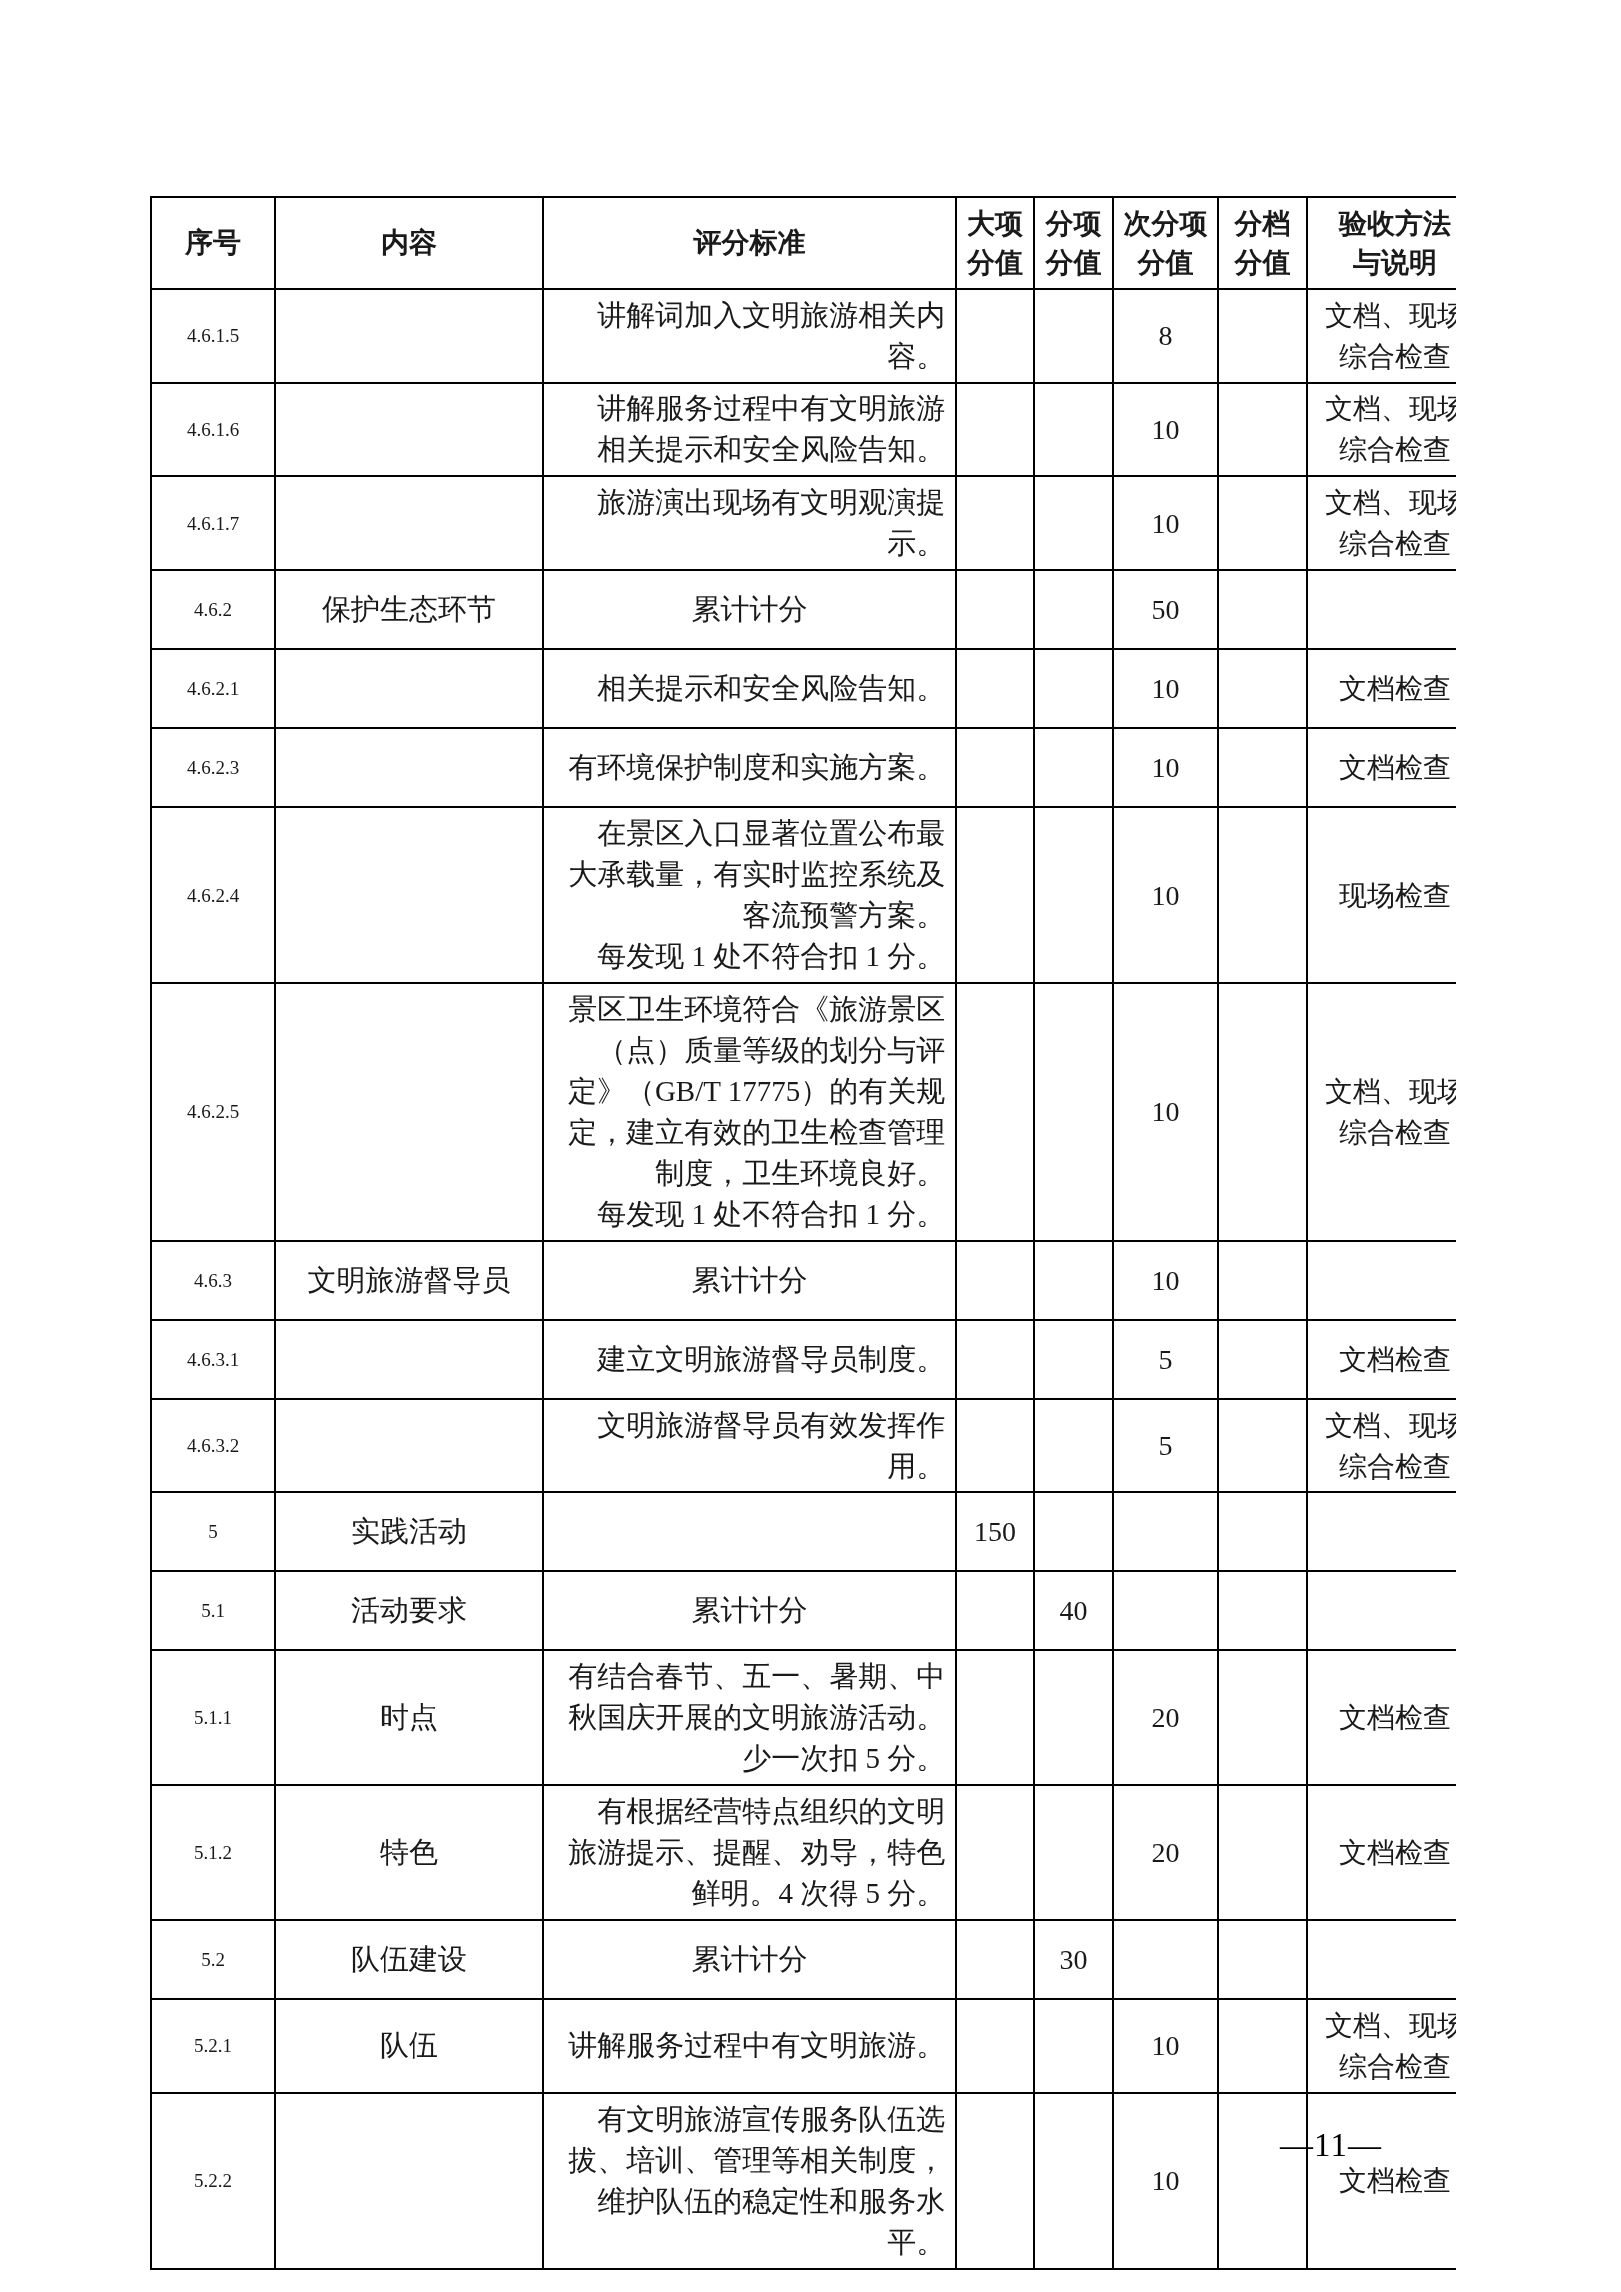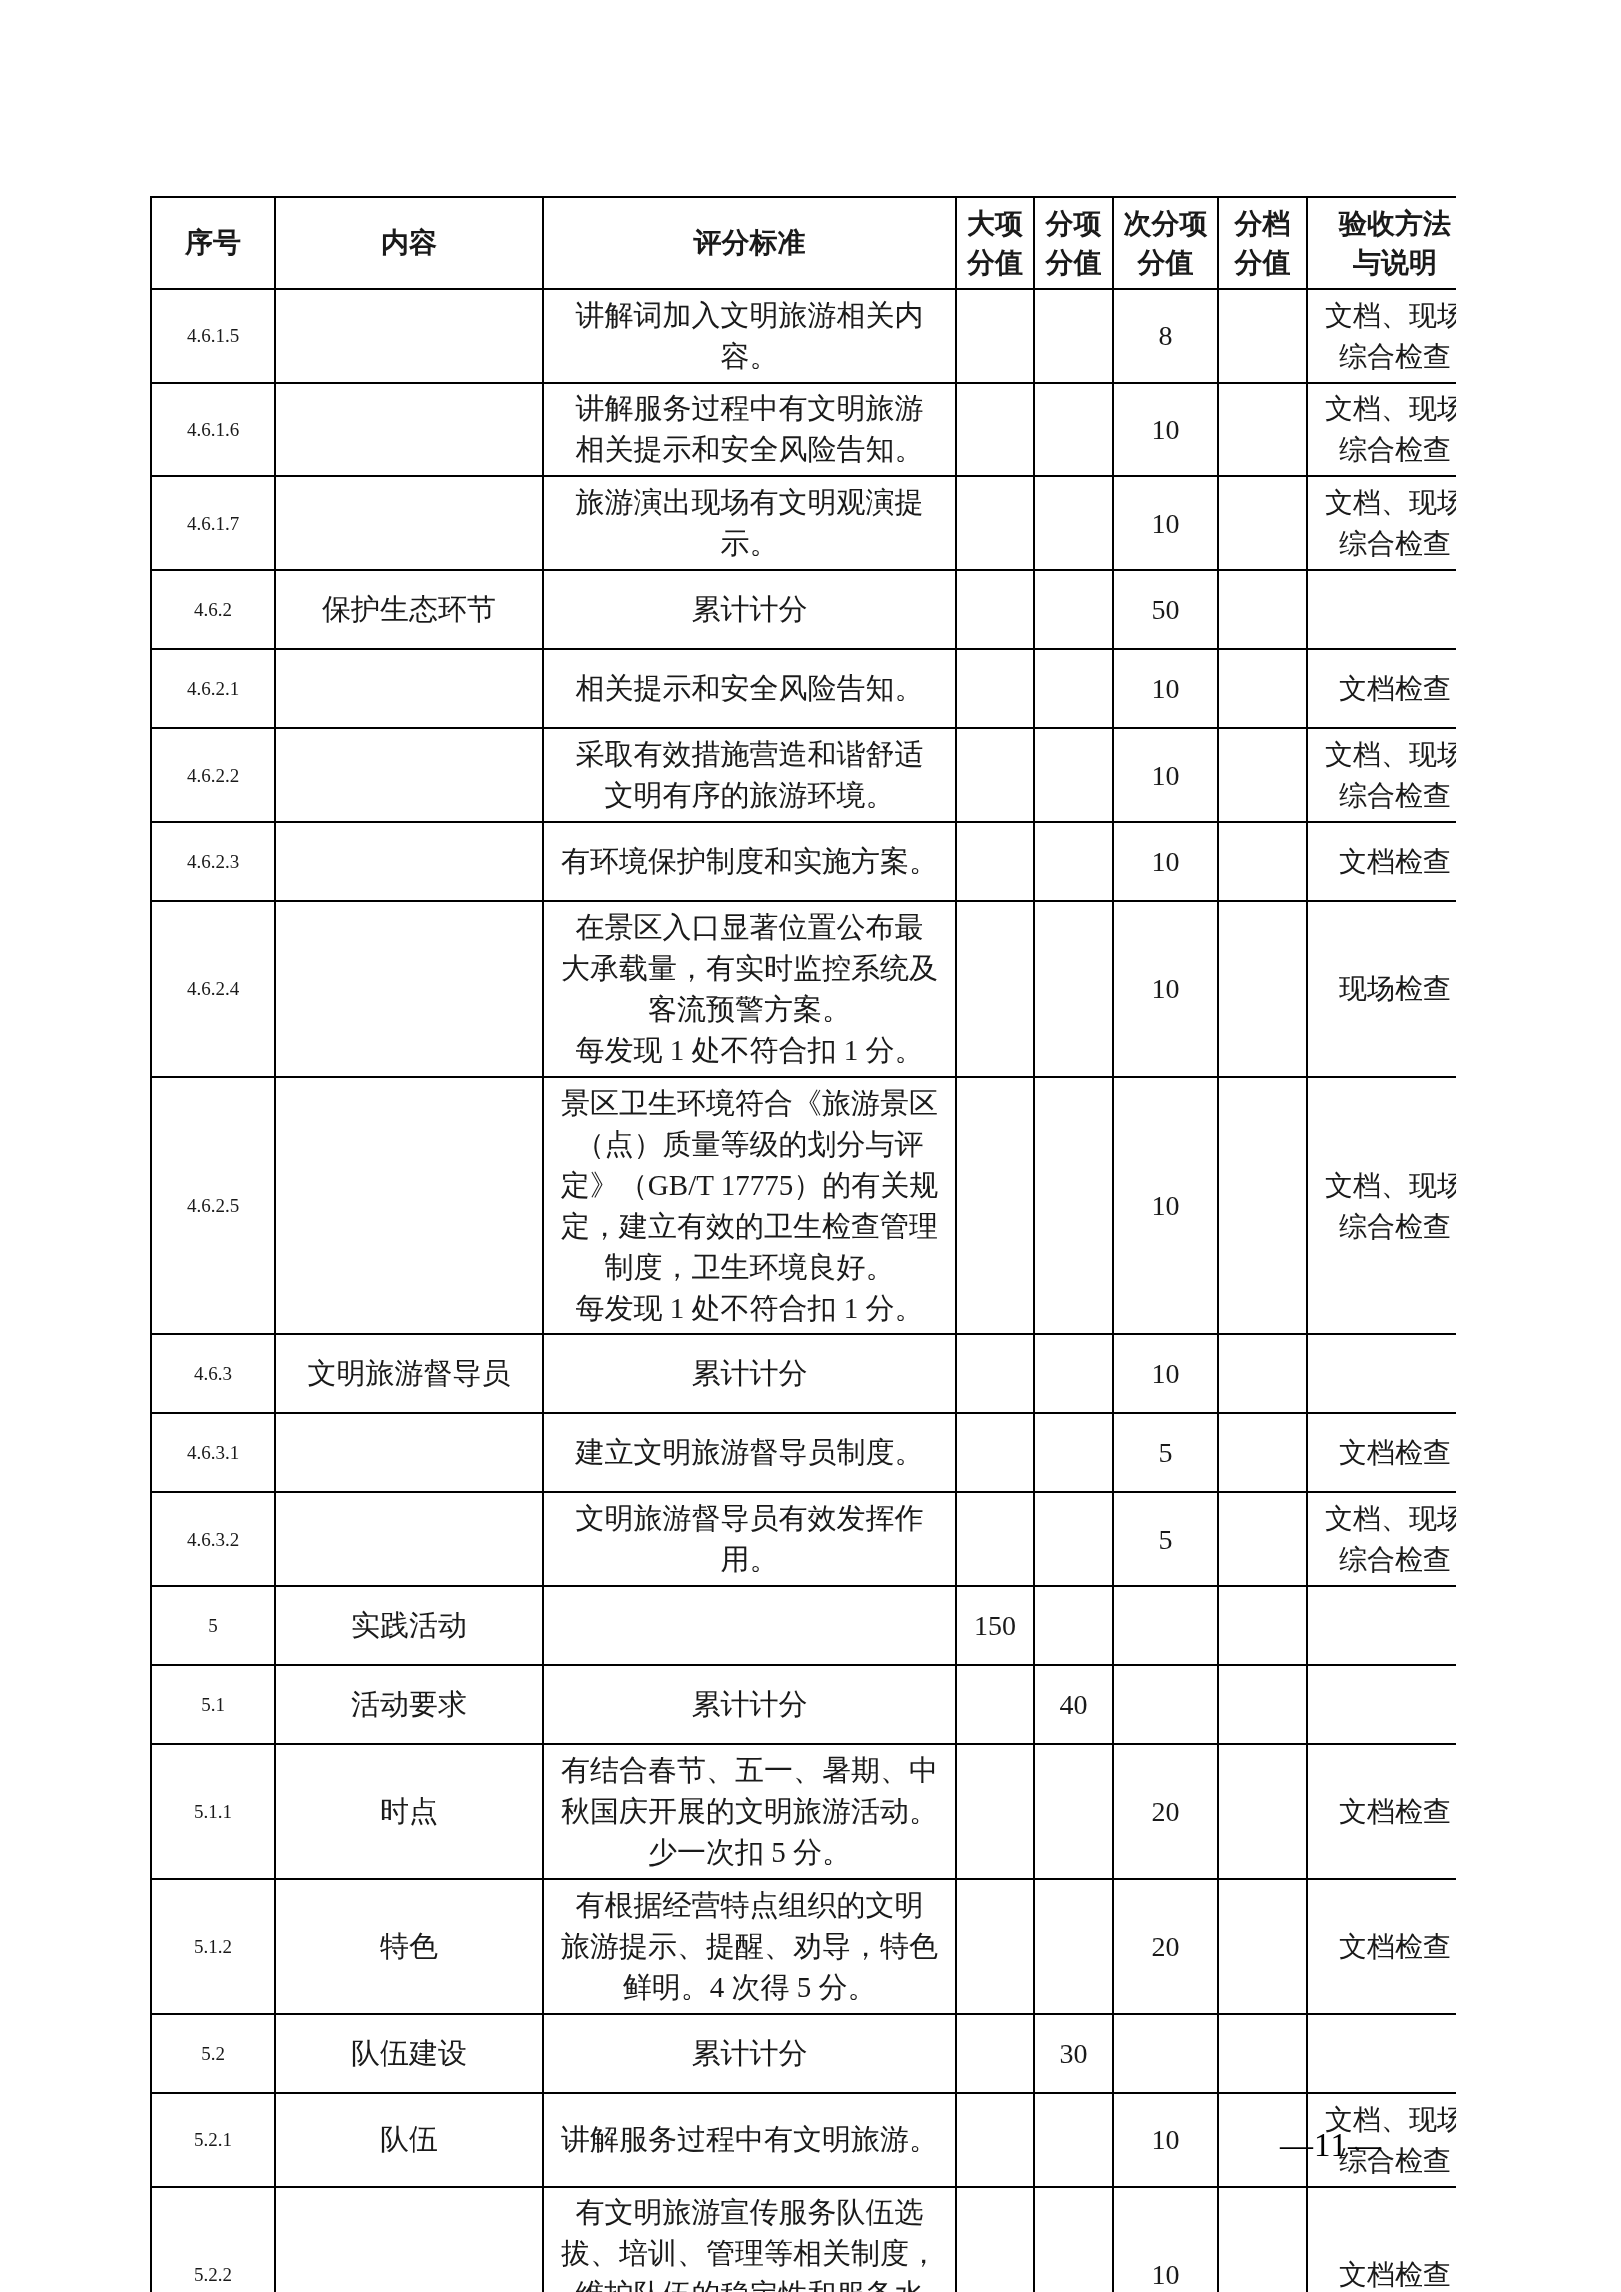--- a/index.html
+++ b/index.html
@@ -44,21 +44,21 @@
   .score-table td {
     font-size: 29px;
     line-height: 41px;
     padding: 4.9px 5.9px;
   }
   .score-table td.c-serial {
     font-size: 19px;
     padding: 18px 2px;
   }
   .score-table td.c-criteria.detail {
-    text-align: center;
+    text-align: right;
     padding: 4.9px 9.8px;
   }
   .score-table td.c-method {
     font-size: 28px;
     padding: 4.9px 3.9px;
     border-radius: 10px;
   }
   .score-table td.c-score {
     font-size: 28px;
   }
@@ -157,32 +157,20 @@
           <td class="c-serial">4.6.2.1</td>
           <td class="c-content"></td>
           <td class="c-criteria detail">相关提示和安全风险告知。</td>
           <td class="c-score"></td>
           <td class="c-score"></td>
           <td class="c-score">10</td>
           <td class="c-score"></td>
           <td class="c-method">文档检查</td>
         </tr>
         <tr>
-          <td class="c-serial">4.6.2.2</td>
-          <td class="c-content"></td>
-          <td class="c-criteria detail">采取有效措施营造和谐舒适
-文明有序的旅游环境。</td>
-          <td class="c-score"></td>
-          <td class="c-score"></td>
-          <td class="c-score">10</td>
-          <td class="c-score"></td>
-          <td class="c-method">文档、现场
-综合检查</td>
-        </tr>
-        <tr>
           <td class="c-serial">4.6.2.3</td>
           <td class="c-content"></td>
           <td class="c-criteria detail">有环境保护制度和实施方案。</td>
           <td class="c-score"></td>
           <td class="c-score"></td>
           <td class="c-score">10</td>
           <td class="c-score"></td>
           <td class="c-method">文档检查</td>
         </tr>
         <tr>

